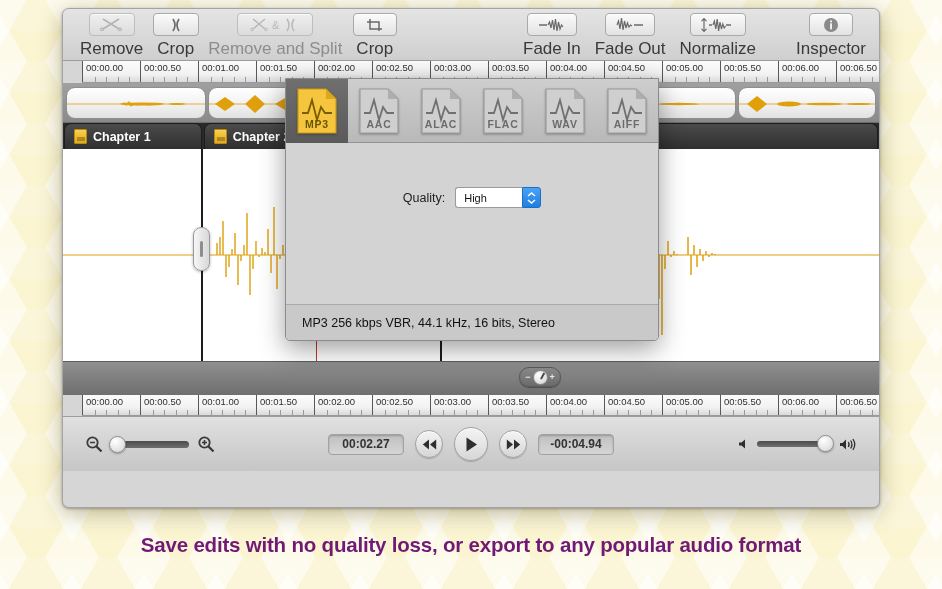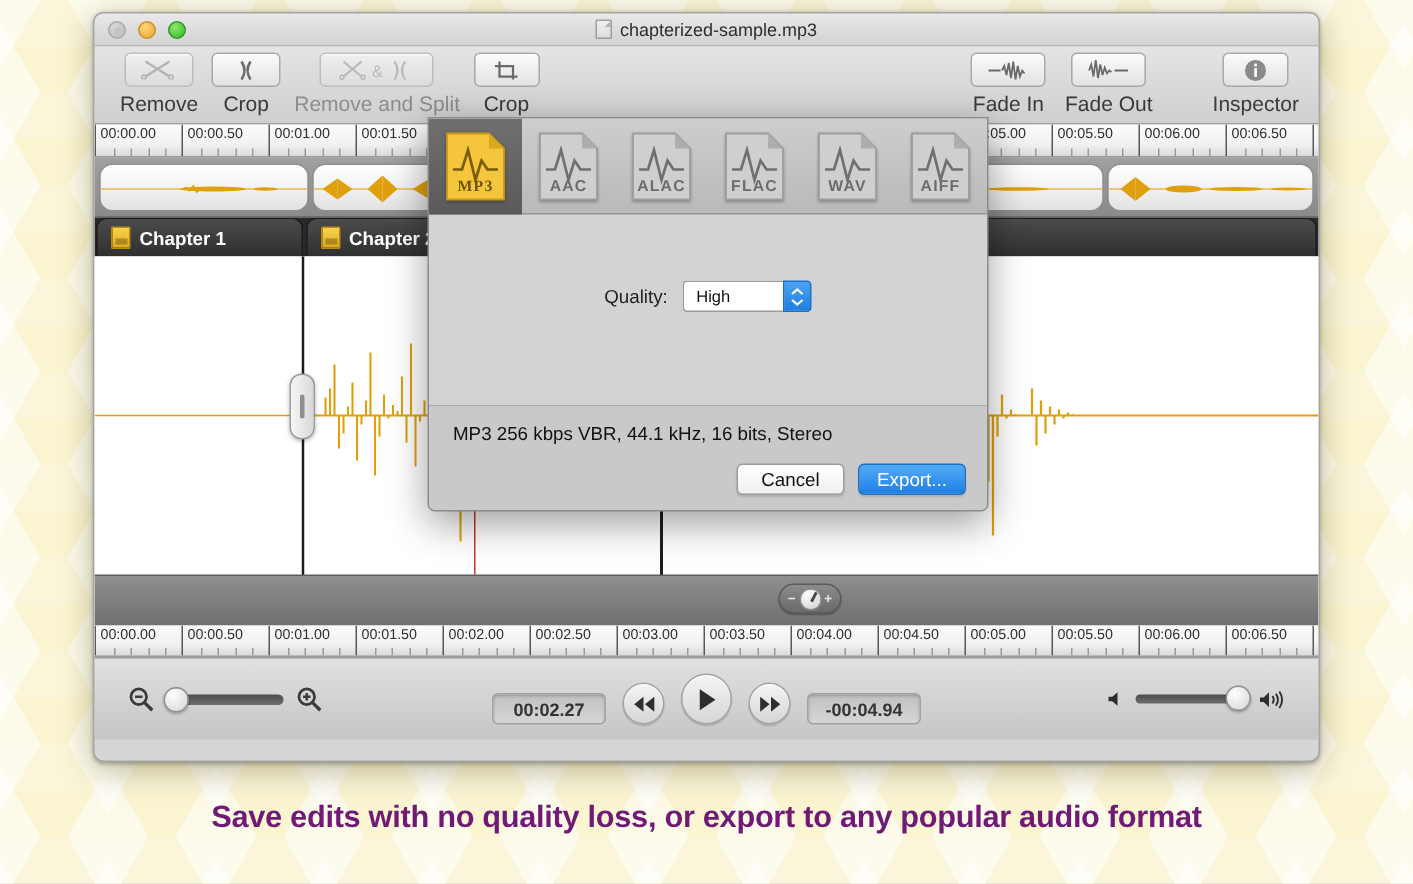--- a/index.html
+++ b/index.html
@@ -77,33 +77,34 @@
     height: 23px;
     min-width: 44px;
     border-radius: 4px;
     background: linear-gradient(to bottom,#fbfbfb,#e2e2e2);
     border: 1px solid #a9a9a9;
     display: flex; align-items: center; justify-content: center;
     padding: 0 9px;
     box-shadow: 0 1px 0 rgba(255,255,255,.7) inset;
   }
   .tb-btn.disabled { background: linear-gradient(to bottom,#efefef,#dcdcdc); border-color:#bdbdbd; }
-  .tb-label { font-size: 14px; color: #3a3a3a; margin-top: 3px; padding: 0 5px; white-space: nowrap; }
+  .tb-label { font-size: 17px; color: #3a3a3a; margin-top: 3px; padding: 0 5px; white-space: nowrap; }
   .tb-label.dim { color:#8d8d8d; }
   .tb-sep { width: 22px; }
 
   svg.gl { display:block; }
 
   
   .ruler {
     height: 22px;
     background: linear-gradient(to bottom,#fbfbfb 0%,#f2f2f2 62%,#dadada 100%);
     border-bottom: 1px solid #9a9a9a;
     position: relative; overflow: hidden;
     display: flex;
+    margin-left: 19px;
   }
   .rk {
     position: relative; flex: 0 0 auto;
     border-left: 1px solid #585858;
     font-size: 9.5px; color: #2e2e2e;
     padding-left: 3px; padding-top: 1px;
     height: 100%;
     font-family: "Liberation Sans", sans-serif;
   }
   .rk .minor { position:absolute; bottom:0; width:1px; height:5px; background:#9a9a9a; }
@@ -183,21 +184,21 @@
     height: 55px;
     background: linear-gradient(to bottom,#e0e0e0,#c6c6c6);
     border-top: 1px solid #9d9d9d;
     display: flex; align-items: center; position: relative;
   }
   .zoom-grp { display:flex; align-items:center; gap:8px; padding-left: 22px; }
   .zsl-track { width: 78px; height: 7px; border-radius: 4px; background: linear-gradient(to bottom,#4c4c4c,#6e6e6e); position: relative; }
   .zsl-thumb { position:absolute; left: -2px; top: -5px; width: 17px; height: 17px; border-radius: 50%;
     background: radial-gradient(circle at 35% 28%,#ffffff,#d4d4d4); border:1px solid #8e8e8e; box-shadow:0 1px 2px rgba(0,0,0,.3);}
 
-  .center-grp { position:absolute; left: 50%; transform: translateX(-50%); display:flex; align-items:flex-end; gap: 11px; }
+  .center-grp { position:absolute; left: 50%; transform: translateX(-50%); display:flex; align-items:center; gap: 11px; }
   .tc-field {
     min-width: 76px; height: 21px; border-radius: 4px;
     background: linear-gradient(to bottom,#c0c0c0,#d6d6d6);
     border: 1px solid #a2a2a2;
     box-shadow: inset 0 1px 2px rgba(0,0,0,.22);
     display:flex; align-items:center; justify-content:center;
     font-size: 12px; color:#333; font-weight:bold;
     font-family:"Liberation Sans", sans-serif;
   }
   .tbtn {
@@ -230,21 +231,21 @@
   .fmt-bar {
     height: 64px;
     background: linear-gradient(to bottom,#cecece,#b9b9b9);
     border-bottom: 1px solid #949494;
     display: flex; align-items: center; gap: 0px;
   }
   .fmt-cell {
     width: 62px; height: 64px;
     display:flex; align-items:center; justify-content:center;
   }
-  .fmt-cell.selected { background: linear-gradient(to bottom,#6f6f6f,#5a5a5a); font-family: Liberation Serif, serif; }
+  .fmt-cell.selected { background: linear-gradient(to bottom,#6f6f6f,#5a5a5a); }
 
   .fmt-doc {
     width: 44px; height: 48px; position: relative;
     filter: drop-shadow(0 1px 1px rgba(0,0,0,.30));
   }
   .fmt-txt {
     position:absolute; left:0; right:0; bottom:5px;
     text-align:center; font-size:10.5px; font-weight:bold;
     letter-spacing: .8px;
   }
@@ -292,31 +293,20 @@
     text-align:center;
     font-size: 20.5px; font-weight: bold; color:#701a75;
     letter-spacing: -.2px;
   }
 </style>
 </head>
 <body>
 
 <div id="app-window">
 
-  <div class="titlebar">
-    <div class="traffic">
-      <div class="tl tl-close"></div>
-      <div class="tl tl-min"></div>
-      <div class="tl tl-max"></div>
-    </div>
-    <div class="title-center">
-      <span class="doc-ico"></span>
-      <span>chapterized-sample.mp3</span>
-    </div>
-  </div>
 
   <div class="toolbar">
 
     <div class="tb-group tb-left">
 
       <div class="tb-item">
         <div class="tb-btn disabled">
           <svg class="gl" width="26" height="13" viewBox="0 0 26 13">
             <path d="M4 1 L20 11 M20 1 L4 11" stroke="#b3b3b3" stroke-width="1.6" fill="none"></path>
             <circle cx="3" cy="11.5" r="1.4" stroke="#b3b3b3" stroke-width="1.1" fill="none"></circle>
@@ -375,20 +365,31 @@
       <div class="tb-item">
         <div class="tb-btn">
           <svg class="gl" width="30" height="14" viewBox="0 0 30 14">
             <path d="M2 7 l1.5 -4 l1.5 8 l1.5 -11 l1.5 12 l1.5 -9 l1.5 7 l1.5 -5 l1.5 4 l1.5 -2 l1.5 1" stroke="#6a6a6a" stroke-width="1.2" fill="none"></path>
             <path d="M19 7 L28 7" stroke="#6a6a6a" stroke-width="1.4"></path>
           </svg>
         </div>
         <div class="tb-label">Fade Out</div>
       </div>
 
+      <div class="tb-item">
+        <div class="tb-btn">
+          <svg class="gl" width="36" height="14" viewBox="0 0 36 14">
+            <path d="M4 1 L4 13 M1.5 3.2 L4 0.6 L6.5 3.2 M1.5 10.8 L4 13.4 L6.5 10.8" stroke="#6a6a6a" stroke-width="1.2" fill="none"></path>
+            <path d="M9 7 L12 7" stroke="#6a6a6a" stroke-width="1.3"></path>
+            <path d="M13 7 l1.4 -4 l1.4 8 l1.4 -10 l1.4 12 l1.4 -9 l1.4 7 l1.4 -5 l1.4 4 l1.4 -2" stroke="#6a6a6a" stroke-width="1.2" fill="none"></path>
+            <path d="M26 7 L31 7" stroke="#6a6a6a" stroke-width="1.3"></path>
+          </svg>
+        </div>
+        <div class="tb-label">Normalize</div>
+      </div>
 
       <div class="tb-sep"></div>
 
       <div class="tb-item">
         <div class="tb-btn">
           <svg class="gl" width="18" height="16" viewBox="0 0 18 16">
             <circle cx="9" cy="8" r="7" fill="#8a8a8a"></circle>
             <rect x="8.2" y="6.3" width="1.7" height="6" fill="#fff"></rect>
             <rect x="8.2" y="3.4" width="1.7" height="1.9" fill="#fff"></rect>
           </svg>
@@ -679,20 +680,16 @@
           </svg>
         </div>
       </div>
     </div>
   </div>
 
   <div class="sheet-sep"></div>
 
   <div class="sheet-foot">
     <div class="rf-value">MP3 256 kbps VBR, 44.1 kHz, 16 bits, Stereo</div>
-    <div class="btn-row">
-      <div class="sbtn">Cancel</div>
-      <div class="sbtn primary">Export...</div>
-    </div>
   </div>
 </div>
 
 <div id="caption">Save edits with no quality loss, or export to any popular audio format</div>
 
 </body></html>

